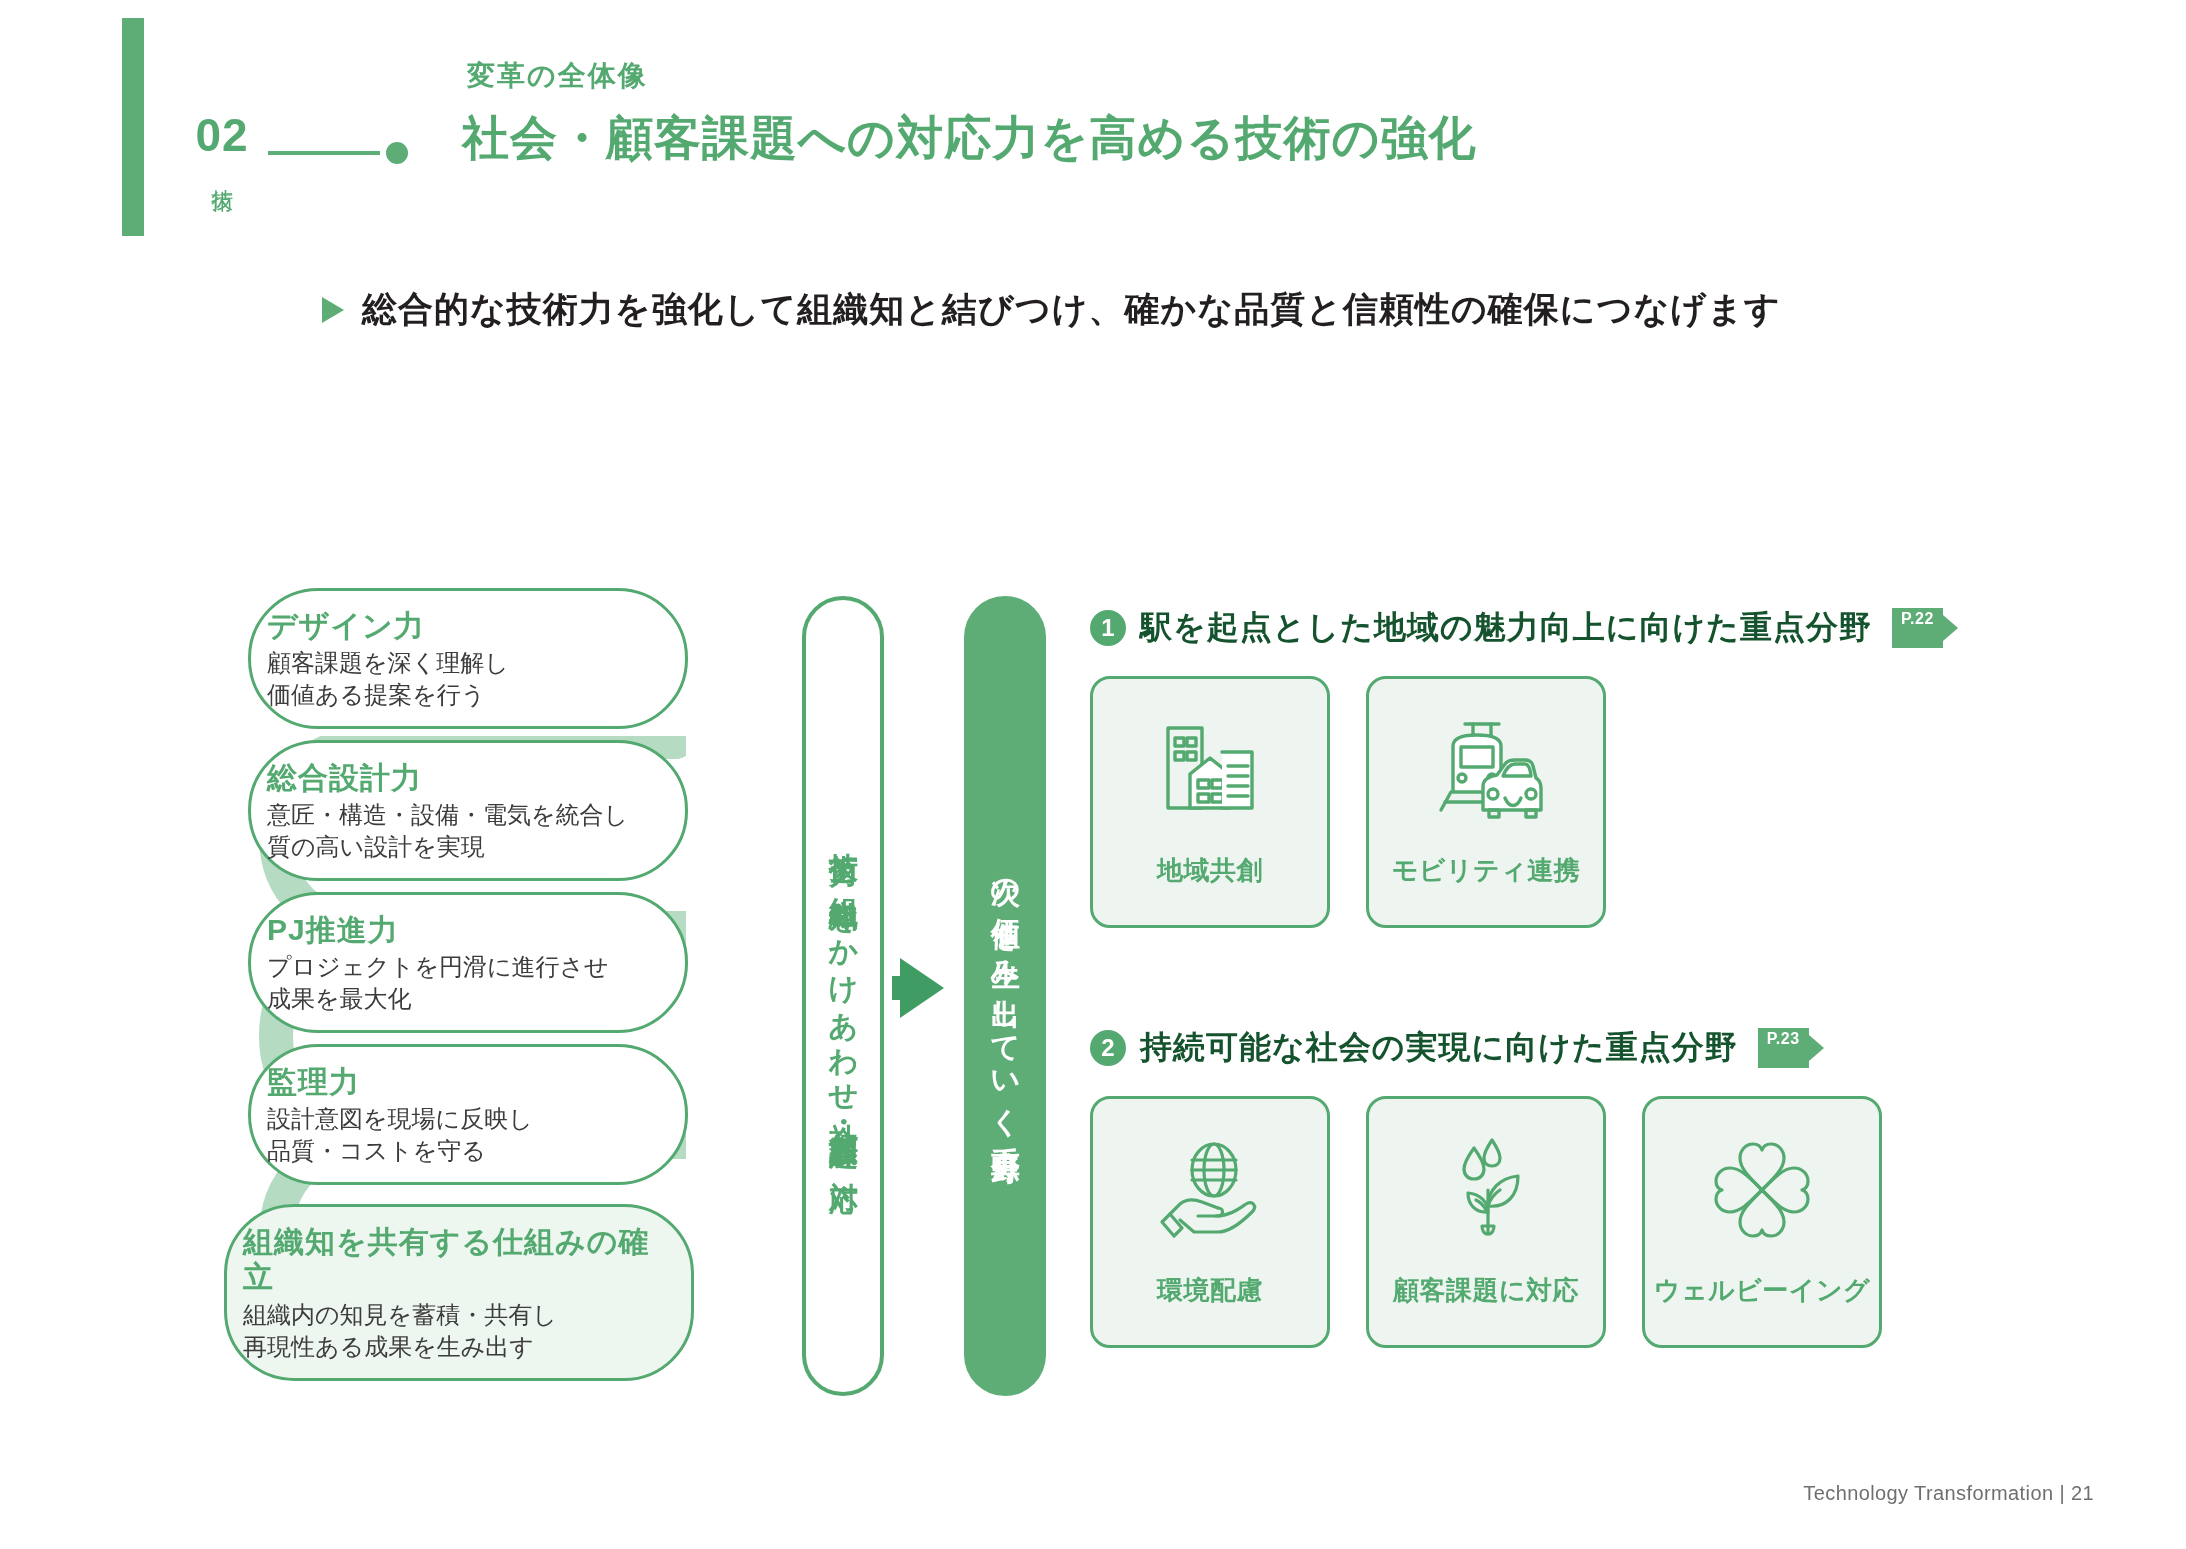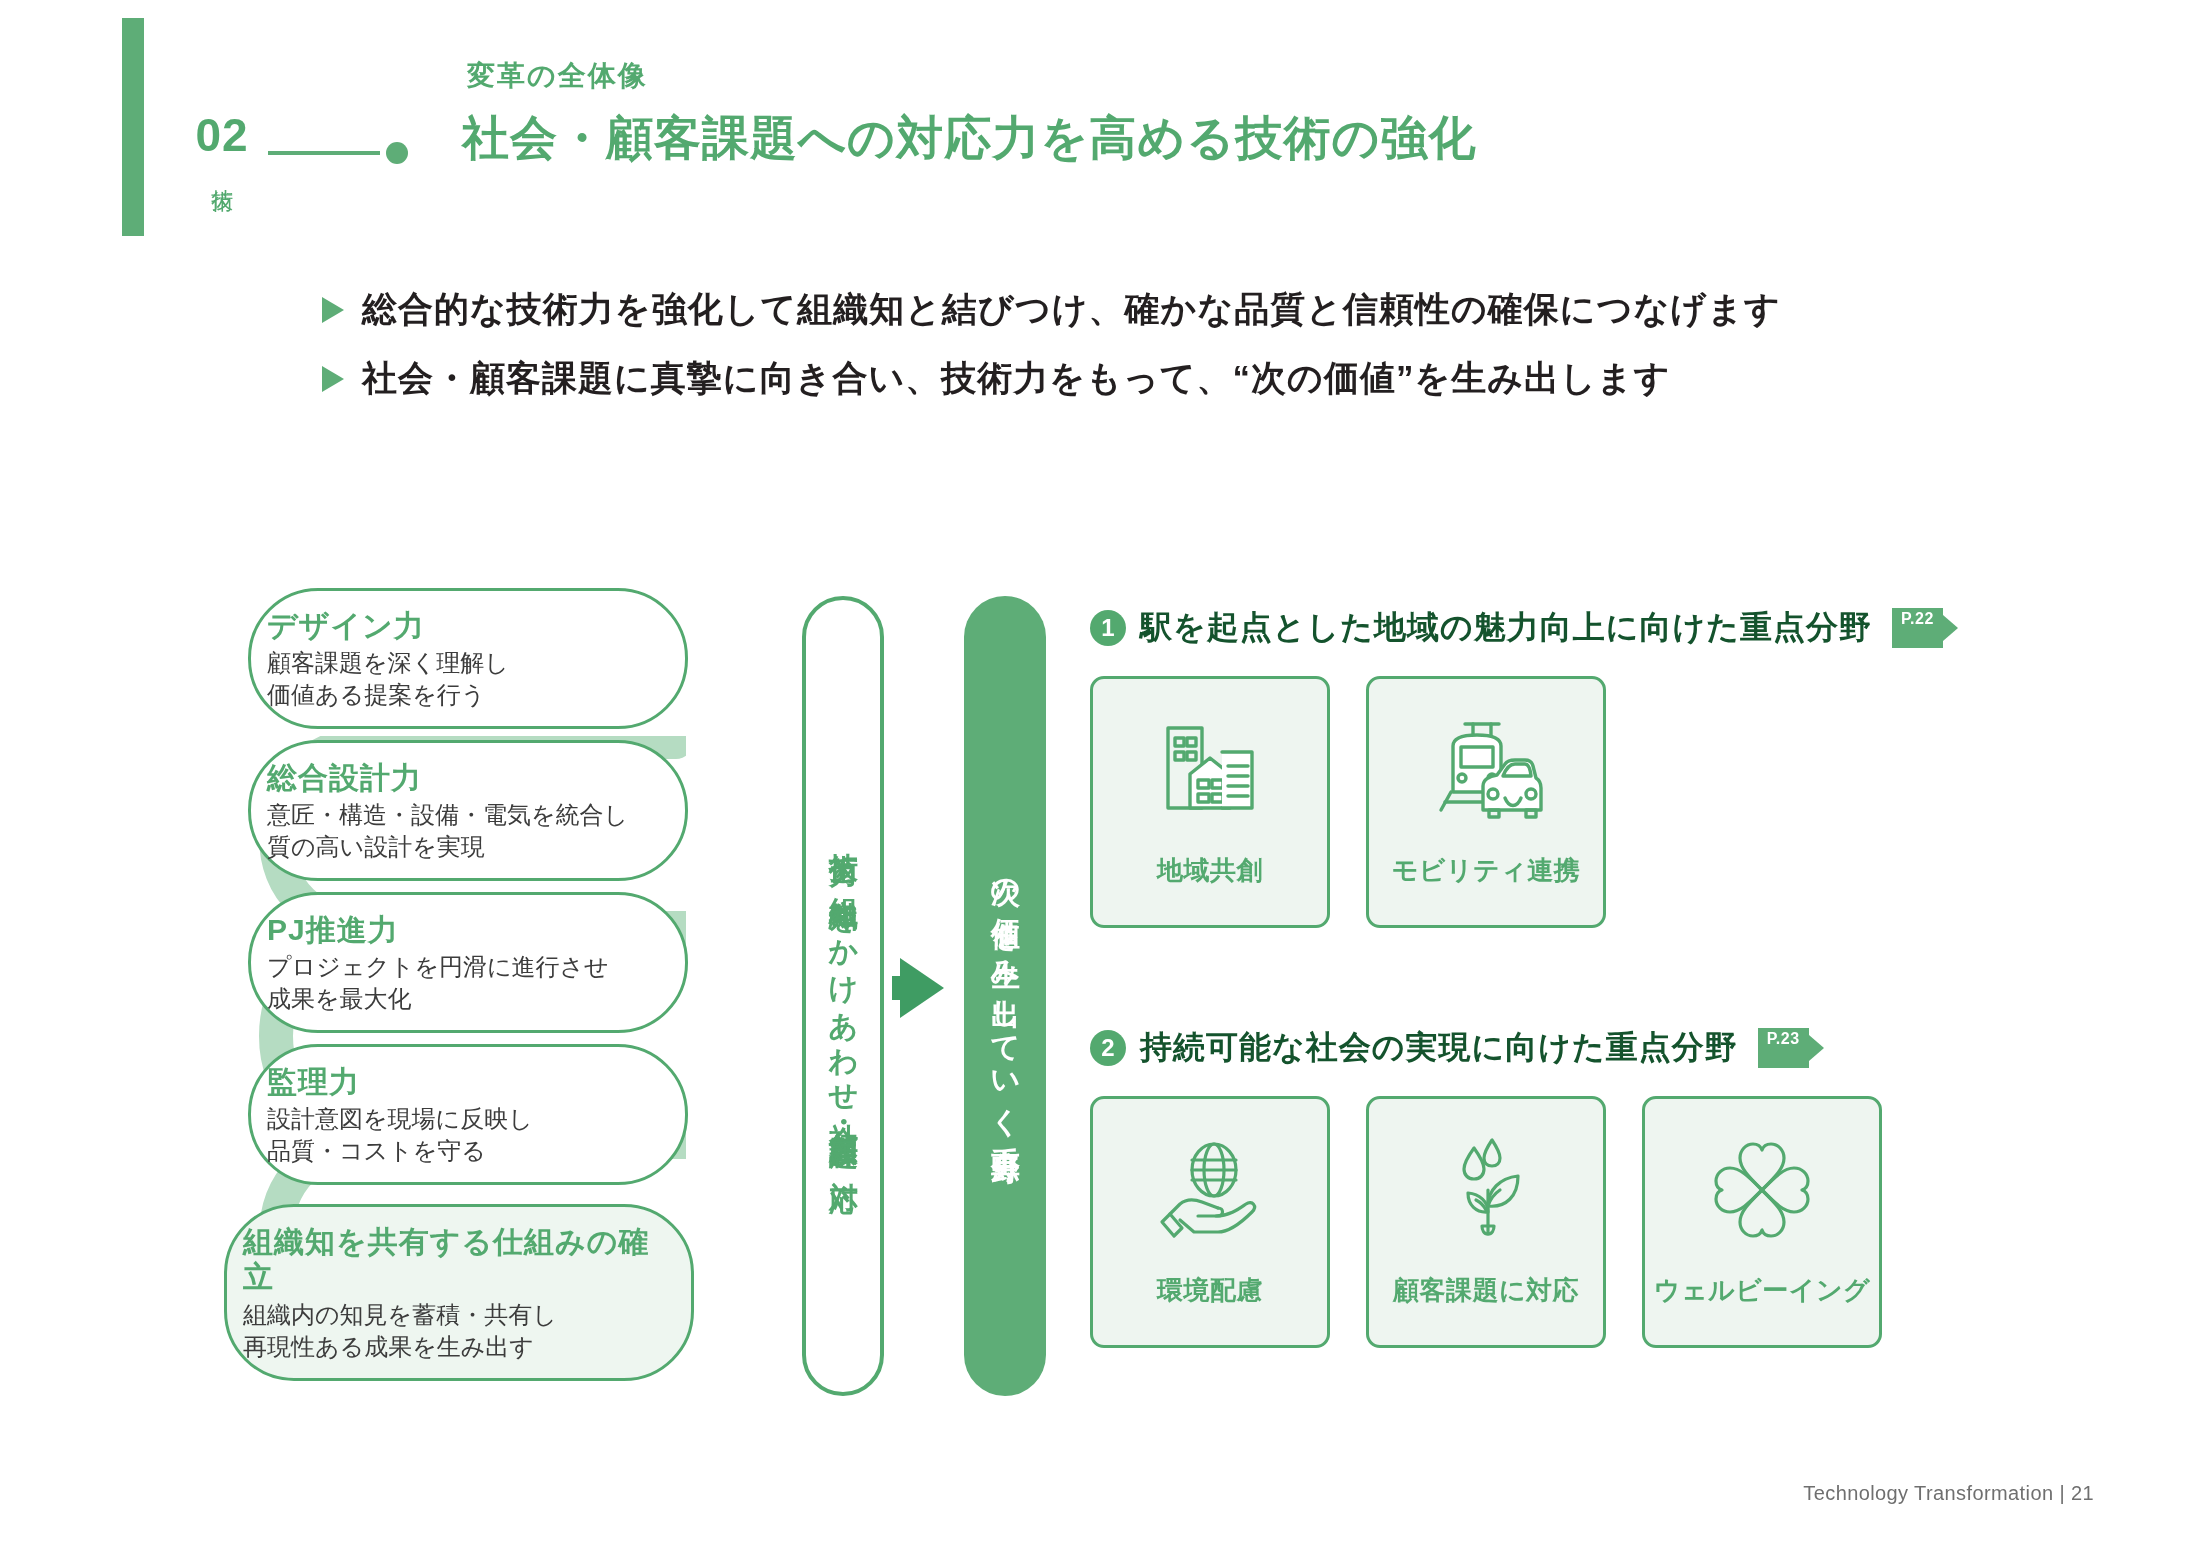--- a/index.html
+++ b/index.html
@@ -283,21 +283,21 @@
   .cards {
     display: flex;
     gap: 36px;
     margin-top: 24px;
   }
   .card {
     width: 240px;
     height: 252px;
     box-sizing: border-box;
     border: 3px solid #53a96f;
-    border-radius: 14px;
+    border-radius: 20px;
     background: #eef5f0;
     display: flex;
     flex-direction: column;
     align-items: center;
     justify-content: flex-start;
     padding-top: 32px;
   }
   .card-icon {
     height: 118px;
     display: flex;
@@ -338,24 +338,20 @@
   <div class="dot"></div>
 </div>
 
 <div class="eyebrow">変革の全体像</div>
 <div class="page-title">社会・顧客課題への対応力を高める技術の強化</div>
 
 <div class="lead">
   <div class="lead-row">
     <div class="lead-arrow"></div>
     <div class="lead-text">総合的な技術力を強化して組織知と結びつけ、確かな品質と信頼性の確保につなげます</div>
-  </div>
-  <div class="lead-row">
-    <div class="lead-arrow"></div>
-    <div class="lead-text">社会・顧客課題に真摯に向き合い、技術力をもって、“次の価値”を生み出します</div>
   </div>
 </div>
 
 <div class="cap-stack">
 
   <svg class="ribbon" viewBox="0 0 430 600" preserveAspectRatio="none">
     <path d="M 420 6 L 120 6 C 55 6 20 48 20 100 C 20 152 55 192 120 192 L 420 192
              L 420 206 L 120 206 C 55 206 20 248 20 300 C 20 352 55 392 120 392 L 420 392
              L 420 406 L 120 406 C 55 406 20 448 20 500 C 20 552 55 592 120 592 L 420 592" fill="none" stroke="#b5dcc2" stroke-width="34" stroke-linecap="round"></path>
   </svg>

